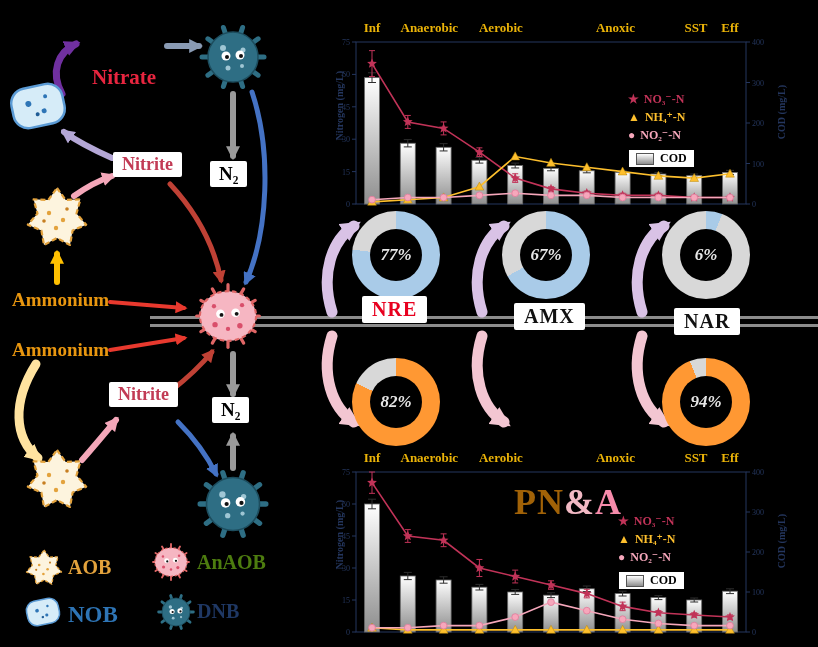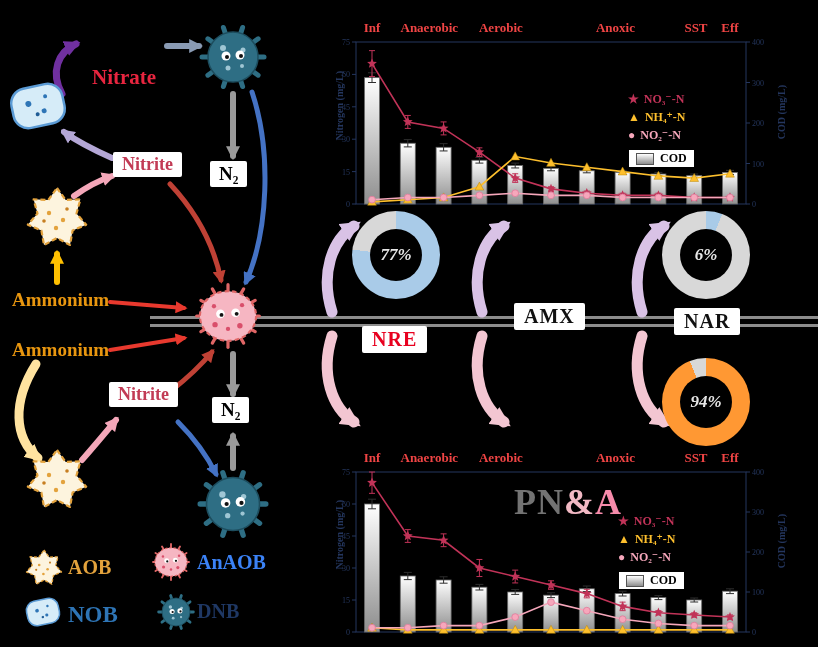--- a/index.html
+++ b/index.html
@@ -13,21 +13,21 @@
   .box-label{position:absolute;background:#fff;font-weight:bold;font-size:20px;
              padding:2px 10px;border-radius:2px;z-index:7;letter-spacing:1px;}
   .donut{position:absolute;border-radius:50%;z-index:4;text-align:center;}
   .donut .hole{position:absolute;left:50%;top:50%;transform:translate(-50%,-50%);
                width:52px;height:52px;background:#000;border-radius:50%;
                display:flex;align-items:center;justify-content:center;}
   .donut .pct{font-style:italic;font-weight:bold;color:#e6e6e6;font-size:17px;}
   .chart-block{position:absolute;z-index:4;}
   #chart-top{left:330px;top:8px;width:480px;height:212px;}
   #chart-bottom{left:330px;top:450px;width:480px;height:197px;}
-  .stage-lbl{position:absolute;color:#ef4444;font-weight:bold;font-size:13px;
+  .stage-lbl{position:absolute;color:#eab308;font-weight:bold;font-size:13px;
              transform:translateX(-50%);white-space:nowrap;}
   .title{position:absolute;font-size:36px;font-weight:bold;letter-spacing:1px;line-height:1;}
   .legend{position:absolute;display:flex;flex-direction:column;gap:3px;
           font-size:12px;font-weight:bold;}
   .legend .entry{display:flex;align-items:center;gap:5px;}
   .legend .cod-entry{background:#fff;border:1px solid #000;padding:1px 7px;margin-top:3px;
                      display:flex;gap:6px;align-items:center;color:#000;width:max-content;}
   .cod-swatch{width:16px;height:10px;background:linear-gradient(#fff,#8e8e8e);border:1px solid #555;}
   .axis-label{position:absolute;color:#24365e;font-size:10px;font-weight:bold;white-space:nowrap;}
   .vlabel{writing-mode:vertical-rl;transform:rotate(180deg);}
@@ -178,42 +178,42 @@
 
   <div class="lbl" style="left:92px;top:33px;font-size:21px;color:#e8253f;margin-top:32px;">Nitrate</div>
   <div class="lbl wbox" style="left:113px;top:152px;font-size:18px;color:#c23b55;">Nitrite</div>
   <div class="lbl wbox" style="left:210px;top:161px;font-size:19px;color:#000;">N₂</div>
   <div class="lbl" style="left:12px;top:289px;font-size:19px;color:#e8960f;">Ammonium</div>
   <div class="lbl" style="left:12px;top:339px;font-size:19px;color:#e8960f;">Ammonium</div>
   <div class="lbl wbox" style="left:109px;top:382px;font-size:18px;color:#c23b55;">Nitrite</div>
   <div class="lbl wbox" style="left:212px;top:397px;font-size:19px;color:#000;">N₂</div>
 
   <div class="lbl" style="left: 68px; top: 556px; font-size: 20px; color: rgb(227, 162, 60);">AOB</div>
-  <div class="lbl" style="left: 197px; top: 551px; font-size: 20px; color: #3b82f6;">AnAOB</div>
+  <div class="lbl" style="left: 197px; top: 551px; font-size: 20px; color: #4d7c0f;">AnAOB</div>
   <div class="lbl" style="left: 68px; top: 602px; font-size: 23px; color: rgb(46, 117, 182);">NOB</div>
   <div class="lbl" style="left: 197px; top: 600px; font-size: 20px; color: rgb(31, 56, 100);">DNB</div>
 
   <svg id="mid-arrows" width="818" height="647">
     <defs>
       <marker id="m-up" viewBox="0 0 10 10" refX="6" refY="5" markerWidth="20" markerHeight="20" markerUnits="userSpaceOnUse" orient="auto">
           <path d="M0,0L10,5L0,10Z" fill="#d9c2e6"></path>
         </marker>
       <marker id="m-dn" viewBox="0 0 10 10" refX="6" refY="5" markerWidth="20" markerHeight="20" markerUnits="userSpaceOnUse" orient="auto">
           <path d="M0,0L10,5L0,10Z" fill="#f3c6d2"></path>
         </marker>
     </defs>
   <path d="M332,312 C320,274 332,240 354,226" fill="none" stroke="#d9c2e6" stroke-width="11" stroke-linecap="round" marker-end="url(#m-up)"></path>
       <path d="M332,336 C320,374 332,408 354,422" fill="none" stroke="#f3c6d2" stroke-width="11" stroke-linecap="round" marker-end="url(#m-dn)"></path>
       <path d="M482,312 C470,274 482,240 504,226" fill="none" stroke="#d9c2e6" stroke-width="11" stroke-linecap="round" marker-end="url(#m-up)"></path>
       <path d="M482,336 C470,374 482,408 504,422" fill="none" stroke="#f3c6d2" stroke-width="11" stroke-linecap="round" marker-end="url(#m-dn)"></path>
       <path d="M642,312 C630,274 642,240 664,226" fill="none" stroke="#d9c2e6" stroke-width="11" stroke-linecap="round" marker-end="url(#m-up)"></path>
       <path d="M642,336 C630,374 642,408 664,422" fill="none" stroke="#f3c6d2" stroke-width="11" stroke-linecap="round" marker-end="url(#m-dn)"></path>
     </svg>
 
-  <div class="box-label" style="left: 362px; top: 326px; color: rgb(232, 0, 31);">NRE</div>
+  <div class="box-label" style="left: 362px; top: 296px; color: rgb(232, 0, 31);">NRE</div>
   <div class="box-label" style="left: 514px; top: 303px; color: rgb(17, 17, 17);">AMX</div>
   <div class="box-label" style="left: 674px; top: 308px; color: rgb(17, 17, 17);">NAR</div>
 
   <div id="chart-top" class="chart-block">
       <svg width="480" height="212" style="position: absolute; left: 0px; top: 0px;">
         <defs>
           <linearGradient id="grad-pd-a" x1="0" y1="0" x2="0" y2="1">
             <stop offset="0%" stop-color="#ffffff"></stop>
             <stop offset="100%" stop-color="#8e8e8e"></stop>
           </linearGradient>
@@ -526,21 +526,21 @@
         <circle cx="328.4" cy="173.46666666666667" r="3.4" fill="#f6a7bb" stroke="#e07a9a" stroke-width="0.8"></circle>
         <circle cx="364.2" cy="175.6" r="3.4" fill="#f6a7bb" stroke="#e07a9a" stroke-width="0.8"></circle>
         <circle cx="400" cy="175.6" r="3.4" fill="#f6a7bb" stroke="#e07a9a" stroke-width="0.8"></circle>
       </svg>
       <div class="stage-lbl" style="position: absolute; left: 42px; top: 0px;">Inf</div>
       <div class="stage-lbl" style="position: absolute; left: 99.28px; top: 0px;">Anaerobic</div>
       <div class="stage-lbl" style="position: absolute; left: 170.88px; top: 0px;">Aerobic</div>
       <div class="stage-lbl" style="position: absolute; left: 285.44px; top: 0px;">Anoxic</div>
       <div class="stage-lbl" style="position: absolute; left: 365.99px; top: 0px;">SST</div>
       <div class="stage-lbl" style="position: absolute; left: 400px; top: 0px;">Eff</div>
-      <div class="title" style="position: absolute; left: 184px; top: 34px;"><span style="color: #737373;">PN</span><span style="color: rgb(242, 185, 196);">&amp;</span><span style="color: rgb(247, 139, 171);">A</span></div>
+      <div class="title" style="position: absolute; left: 184px; top: 34px;"><span style="color: #a16207;">PN</span><span style="color: rgb(242, 185, 196);">&amp;</span><span style="color: rgb(247, 139, 171);">A</span></div>
       <div class="legend" style="position: absolute; left: 288px; top: 64px;">
         <div class="entry" style="position: static;">
           <span style="color: rgb(193, 51, 88); font-size: 12px;">★</span>
           <span style="color: rgb(193, 51, 88);">NO₃⁻-N</span>
         </div>
         <div class="entry" style="position: static;">
           <span style="color: rgb(253, 191, 45); font-size: 12px;">▲</span>
           <span style="color: rgb(253, 191, 45);">NH₄⁺-N</span>
         </div>
         <div class="entry" style="position: static;">
@@ -554,23 +554,33 @@
       </div>
       <div class="axis-label vlabel" style="position: absolute; left: 4px; top: 50px;">Nitrogen (mg/L)</div>
       <div class="axis-label vlabel" style="position: absolute; left: 446px; top: 64px;">COD (mg/L)</div>
     </div>
 
 <div class="donut" style="position: absolute; left: 352px; top: 211px; width: 88px; height: 88px; background: conic-gradient(rgb(169, 203, 232) 0deg, rgb(169, 203, 232) 77%, rgb(216, 216, 216) 77%, rgb(216, 216, 216) 100%);">
       <div class="hole">
         <span class="pct">77%</span>
       </div>
     </div>
+    <div class="donut" style="position: absolute; left: 502px; top: 211px; width: 88px; height: 88px; background: conic-gradient(rgb(169, 203, 232) 0deg, rgb(169, 203, 232) 67%, rgb(216, 216, 216) 67%, rgb(216, 216, 216) 100%);">
+      <div class="hole">
+        <span class="pct">67%</span>
+      </div>
+    </div>
     <div class="donut" style="position: absolute; left: 662px; top: 211px; width: 88px; height: 88px; background: conic-gradient(rgb(169, 203, 232) 0deg, rgb(169, 203, 232) 6%, rgb(216, 216, 216) 6%, rgb(216, 216, 216) 100%);">
       <div class="hole">
         <span class="pct">6%</span>
       </div>
     </div>
+    <div class="donut" style="position: absolute; left: 352px; top: 358px; width: 88px; height: 88px; background: conic-gradient(rgb(255, 152, 51) 0deg, rgb(255, 152, 51) 82%, rgb(216, 216, 216) 82%, rgb(216, 216, 216) 100%);">
+      <div class="hole">
+        <span class="pct">82%</span>
+      </div>
+    </div>
     <div class="donut" style="position: absolute; left: 662px; top: 358px; width: 88px; height: 88px; background: conic-gradient(rgb(255, 152, 51) 0deg, rgb(255, 152, 51) 94%, rgb(216, 216, 216) 94%, rgb(216, 216, 216) 100%);">
       <div class="hole">
         <span class="pct">94%</span>
       </div>
     </div>
   </div>
 
 </body></html>

